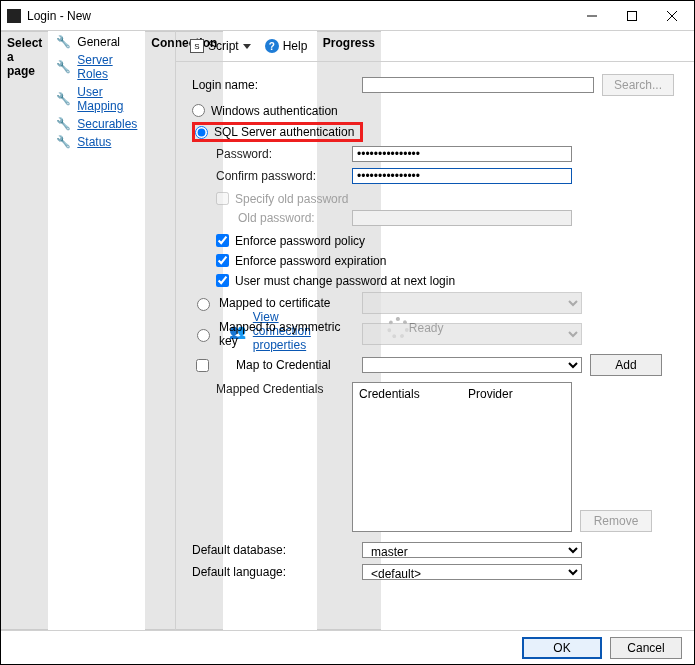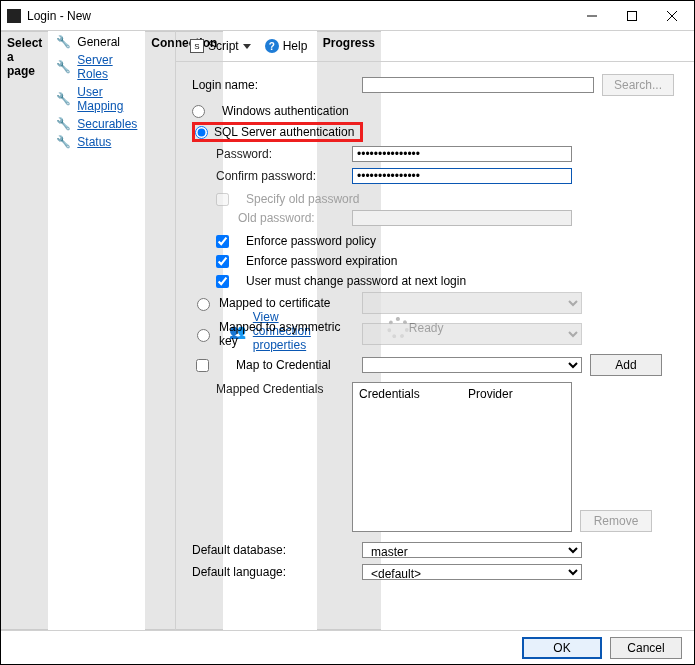--- a/index.html
+++ b/index.html
@@ -45,21 +45,21 @@
   .lblcol { width:160px; color:#222; }
   .lblcol.indent1 { padding-left:24px; }
   .lblcol.indent2 { padding-left:46px; }
   .lblcol.indent2.greyed { color:#a0a0a0; }
   input[type=text], input[type=password], select { height:16px; border:1px solid #888; padding:1px 4px; background:#fff; font-family:inherit; font-size:12px; }
   input[disabled] { background:#f0f0f0; color:#a0a0a0; border-color:#bbb; }
   select[disabled] { background:#e2e2e2; color:#888; border-color:#bbb; }
   .tx-wide { width:220px; }
   .tx-search { width:232px; }
 
-  .radio-row, .check-row { display:flex; align-items:flex-end; gap:17px; padding:2px 0 4px 0px; }
+  .radio-row, .check-row { display:flex; align-items:flex-start; gap:6px; padding:2px 0 4px 0px; }
   .radio-row input, .check-row input { margin:0; }
   .greyed { color:#a0a0a0; }
 
   .highlight-red { border:3px solid #ee1f1f; padding:0 6px 0 0; display:inline-flex; align-items:center; gap:6px; }
 
   .btn { height:22px; min-width:72px; border:1px solid #888; background:#efefef; padding:2px 8px; cursor:pointer; }
   .btn[disabled] { color:#9c9c9c; background:#f3f3f3; border-color:#c5c5c5; cursor:default; }
   .btn.primary { border:2px solid #0a57b3; background:#e7f1fc; min-width:80px; }
 
   .cred-table { border:1px solid #888; height:150px; width:220px; background:#fff; }

